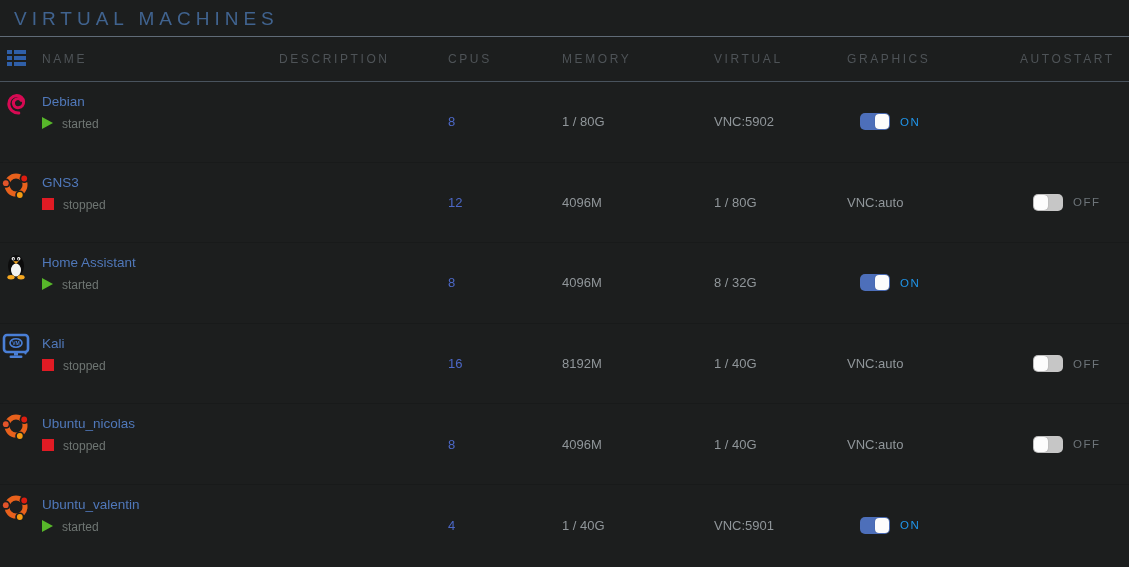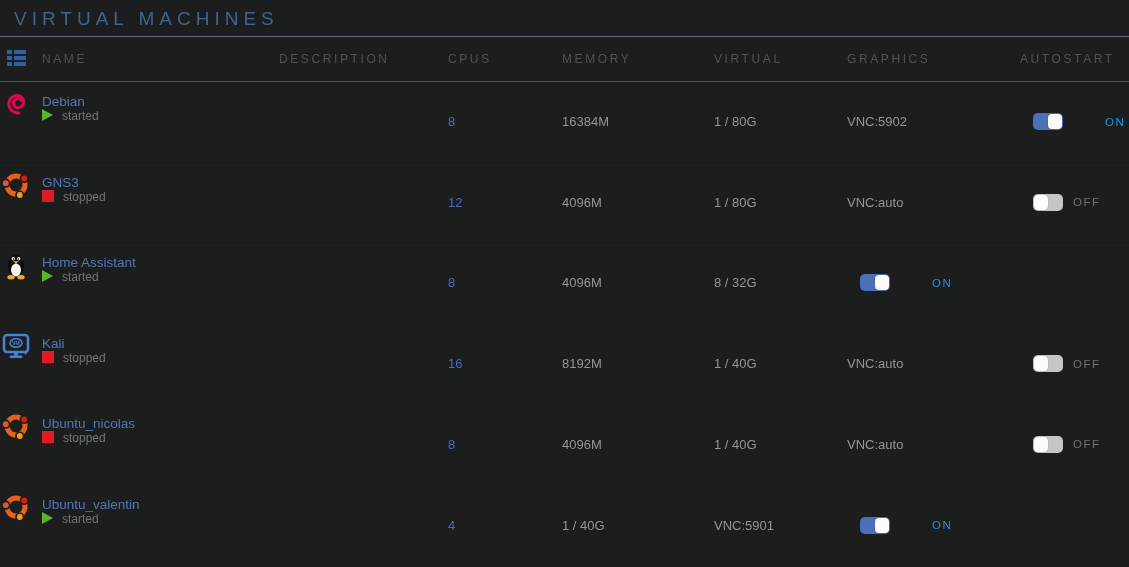--- a/index.html
+++ b/index.html
@@ -21,42 +21,42 @@
   .list-icon { display:inline-block; margin-left:7px; line-height:0; }
 
   
   .rows { }
   .row { height:80.6px; align-items:stretch; border-bottom:1px solid #181a1a; }
   .row:last-child { border-bottom:none; }
   .cell { display:flex; align-items:center; font-size:13px; color:#90969a; }
   .icon-cell { align-items:flex-start; padding-top:6px; }
   .vm-icon { width:32px; height:32px; display:inline-block; cursor:pointer; line-height:0; }
 
-  .name-cell { flex-direction:column; align-items:flex-start; justify-content:flex-start; padding-top:12px; }
+  .name-cell { flex-direction:column; align-items:flex-start; justify-content:flex-start; padding-top:12px;gap:8px; }
   .vm-name { font-size:13.5px; color:#5078ba; text-decoration:none; cursor:pointer; }
   .vm-state { margin-top:0; display:flex; align-items:flex-start; gap:9px; }
   .state-label { font-size:12px; color:#6f7673; }
   .state-icon { display:inline-block; }
   .state-icon.started { width:0; height:0; border-left:11px solid #57b62a;
                         border-top:6.5px solid transparent; border-bottom:6.5px solid transparent; }
   .state-icon.stopped { width:12px; height:12px; background:#e01b24; }
 
   .cpu-link { color:#4c68c6; text-decoration:none; cursor:pointer; font-size:13px; }
 
   
   .autostart-cell { gap:10px; padding-left:13px; }
   .toggle { width:30px; height:17px; border-radius:5px; position:relative; display:inline-block; cursor:pointer; }
   .toggle.on  { background:#4d6fba; }
   .toggle.off { background:#c6c6c6; }
   .knob { position:absolute; top:1px; width:14px; height:15px; background:#fcfcfc; border-radius:4px;
           box-shadow:0 0 1px rgba(0,0,0,.4); }
   .toggle.on  .knob { right:1px; }
   .toggle.off .knob { left:1px; }
   .autostart-label { font-size:11.5px; letter-spacing:1.5px; }
-  .autostart-label.on  { color:#2094e8;margin-left:32px; }
+  .autostart-label.on  { color:#2094e8; }
   .autostart-label.off { color:#6d7479; }
 </style>
 </head>
 <body>
 
 <div class="app">
 
   <div class="title-bar">
     <span class="page-title">VIRTUAL MACHINES</span>
   </div>
@@ -99,21 +99,20 @@
         <a class="vm-name">Debian</a>
         <div class="vm-state">
           <span class="state-icon started"></span>
           <span class="state-label">started</span>
         </div>
       </div>
       <div class="cell"></div>
       <div class="cell">
           <a class="cpu-link">8</a>
         </div>
-      <div class="cell">16384M</div>
       <div class="cell">1 / 80G</div>
       <div class="cell">VNC:5902</div>
       <div class="cell autostart-cell">
         <span class="toggle on">
             <span class="knob"></span>
           </span>
         <span class="autostart-label on">ON</span>
       </div>
     </div>
 

